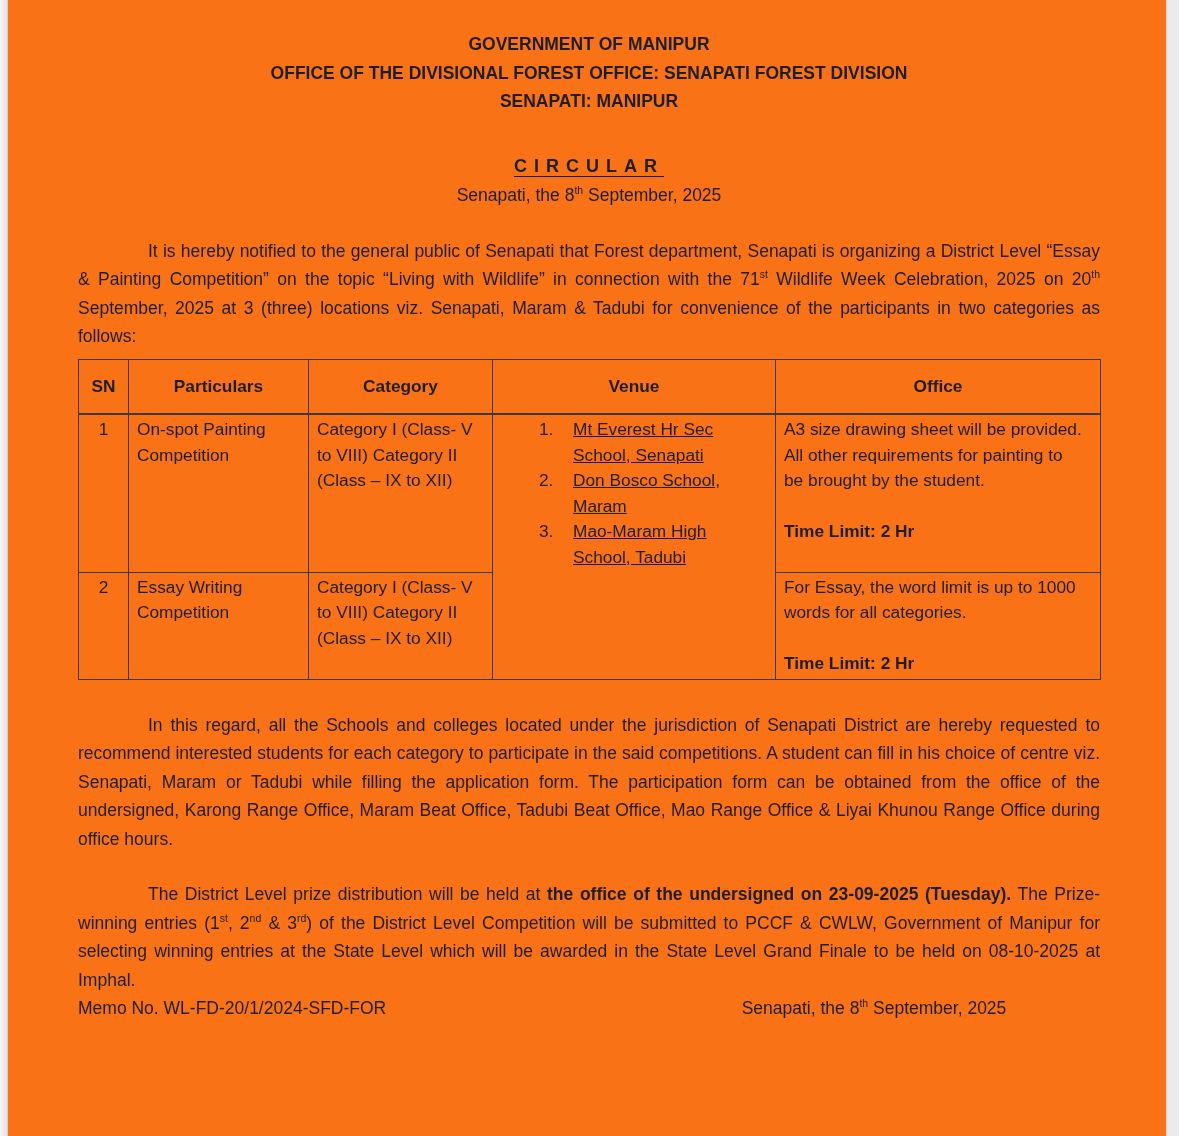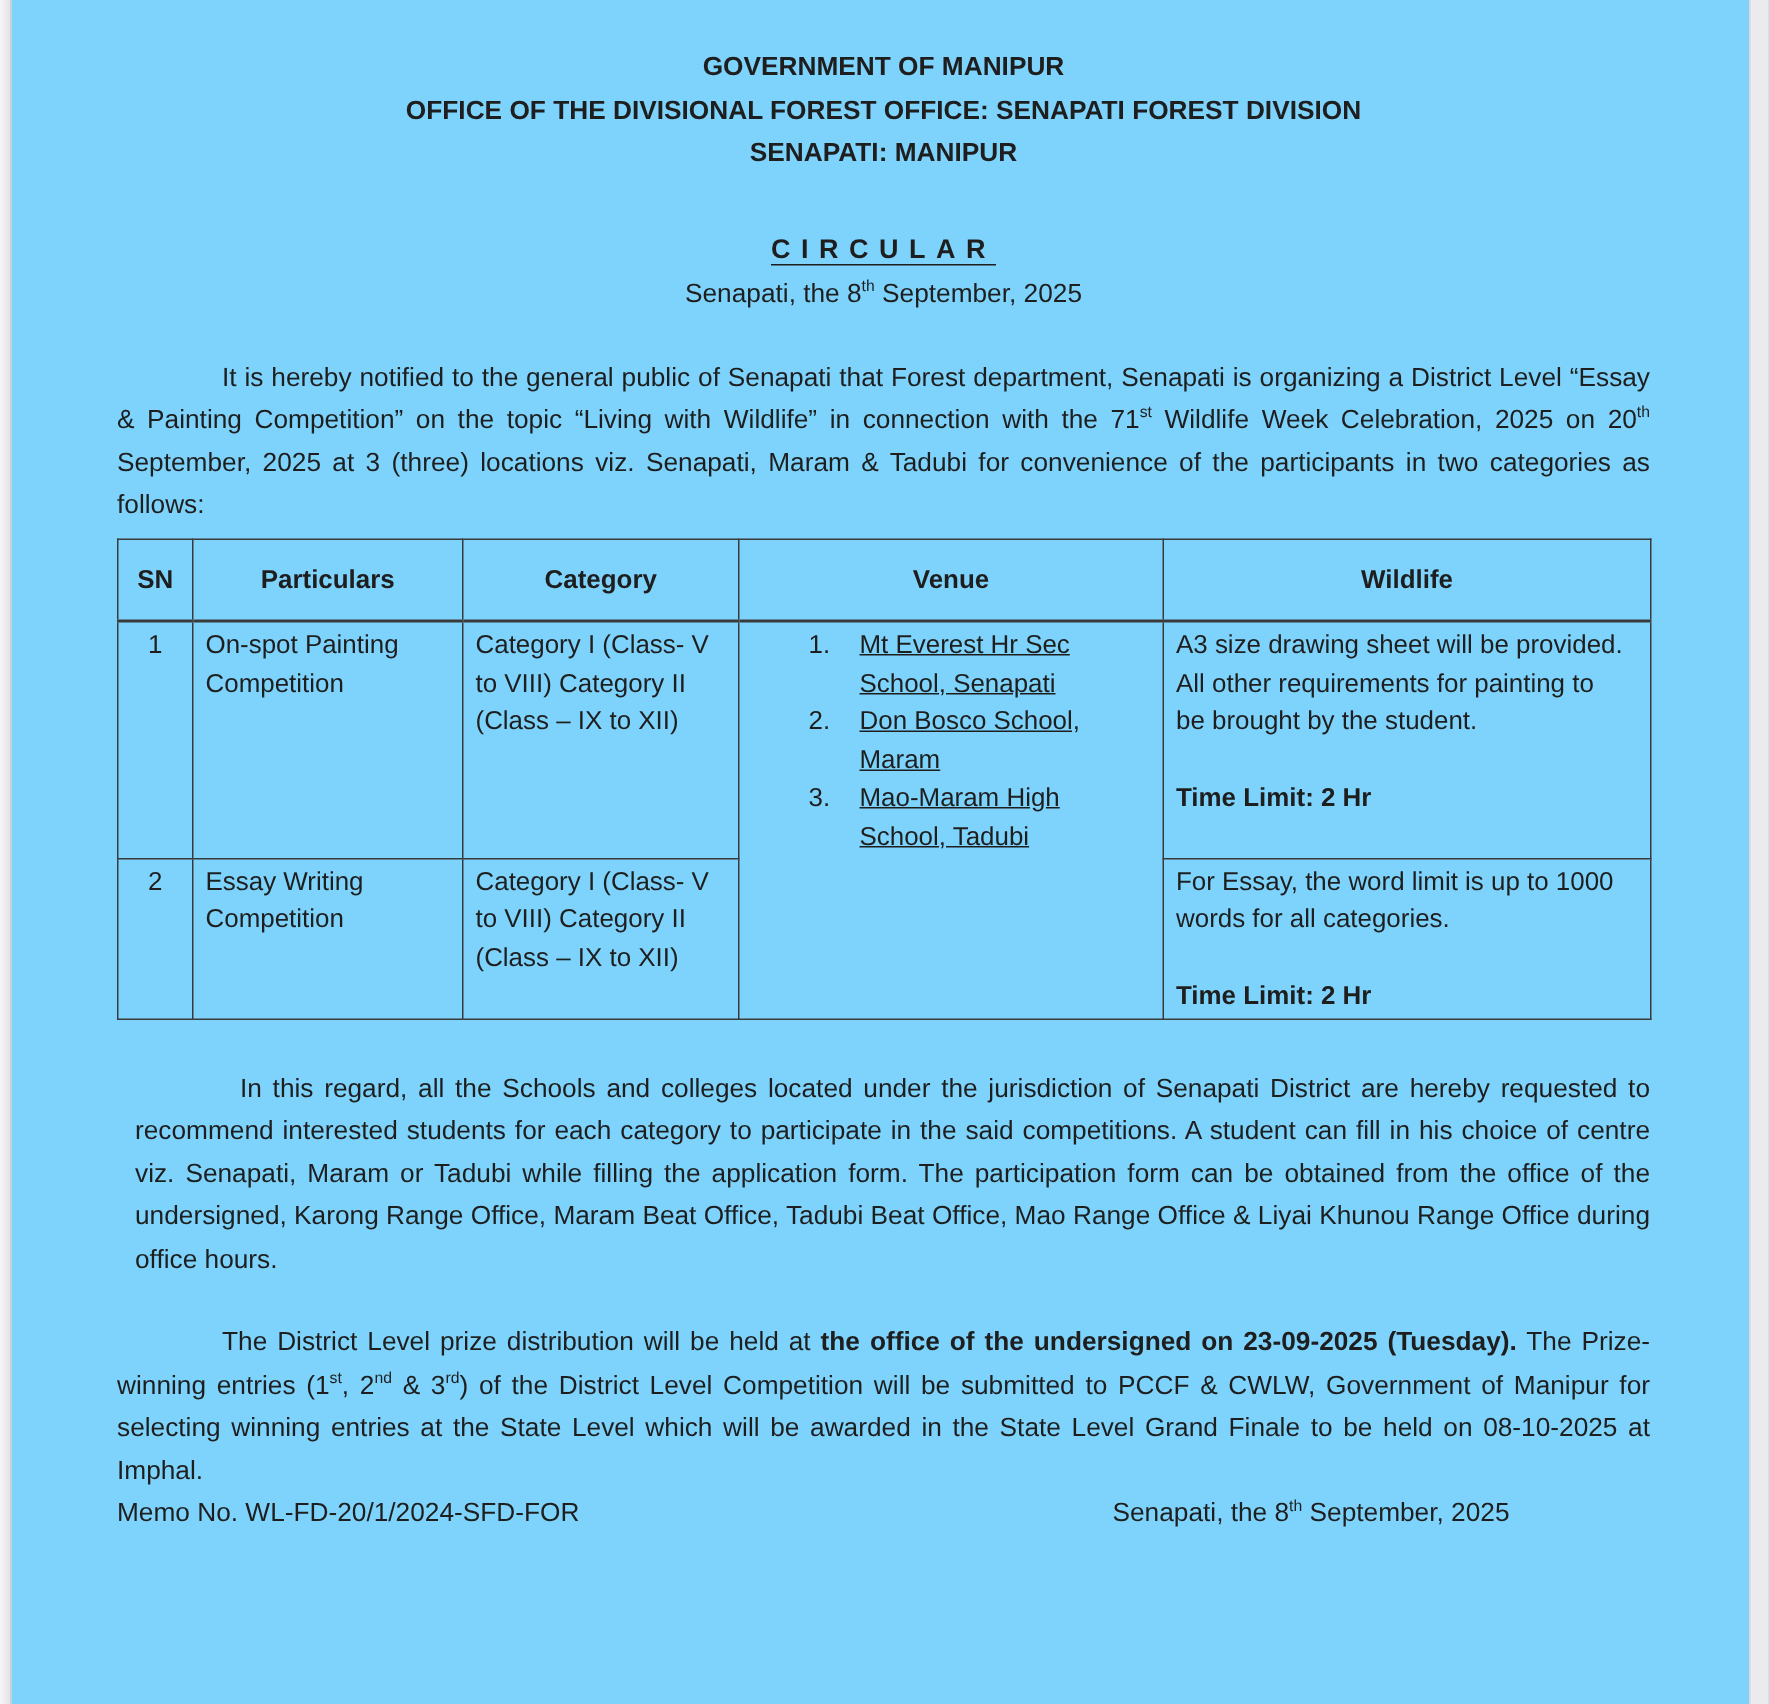--- a/index.html
+++ b/index.html
@@ -1,20 +1,20 @@
 <!DOCTYPE html>
 <html><head>
 <meta charset="utf-8">
 <style>
   * { margin:0; padding:0; box-sizing:border-box; }
   html,body { background:#f4f4f6; }
   .page {
     position:relative;
     width:1179px; height:1136px;
-    background:#7dd3fc;
+    background:#f97316;
     overflow:hidden;
     font-family:"Liberation Sans","DejaVu Sans",sans-serif;
     color:#1e1e1e;
     font-size:17.5px;
   }
   .edge-left {
     position:absolute; left:0; top:0; bottom:0; width:8px;
     background:linear-gradient(to right,#f7f7f9,#e2e2e7);
     border-right:1px solid #cfcfd4;
   }
@@ -30,21 +30,21 @@
   .circular-title {
     margin-top:36px; text-align:center; font-weight:700; font-size:18px;
     letter-spacing:0; line-height:29px;
   }
   .circular-title span.sp { letter-spacing:7px; text-decoration:underline; text-underline-offset:4px; }
   .date-line { text-align:center; line-height:29px; }
   .para {
     text-align:justify; text-indent:70px; line-height:28.5px;
   }
   .para-1 { margin-top:27px; }
-  .para-2 { margin-top:31px;margin-left:12px; }
+  .para-2 { margin-top:31px; }
   .para-3 { margin-top:27px; }
   sup { font-size:0.6em; line-height:0; }
   .b { font-weight:700; }
 
   table.comp-table {
     border-collapse:collapse; table-layout:fixed; width:1022px;
     margin-top:8px;
     font-size:17.3px; line-height:25.5px;
   }
   .comp-table col.c-sn { width:50px; }
@@ -105,21 +105,21 @@
           <col class="c-cat">
           <col class="c-venue">
           <col class="c-rem">
       </colgroup>
       <thead>
         <tr>
           <th>SN</th>
           <th>Particulars</th>
           <th>Category</th>
           <th>Venue</th>
-          <th>Wildlife</th>
+          <th>Office</th>
         </tr>
       </thead>
       <tbody>
         <tr class="r1">
           <td class="td-sn">1</td>
           <td>On-spot Painting Competition</td>
           <td>
             <span>Category I (Class- V to VIII)</span>
             <span>Category II (Class – IX to XII)</span>
           </td>

